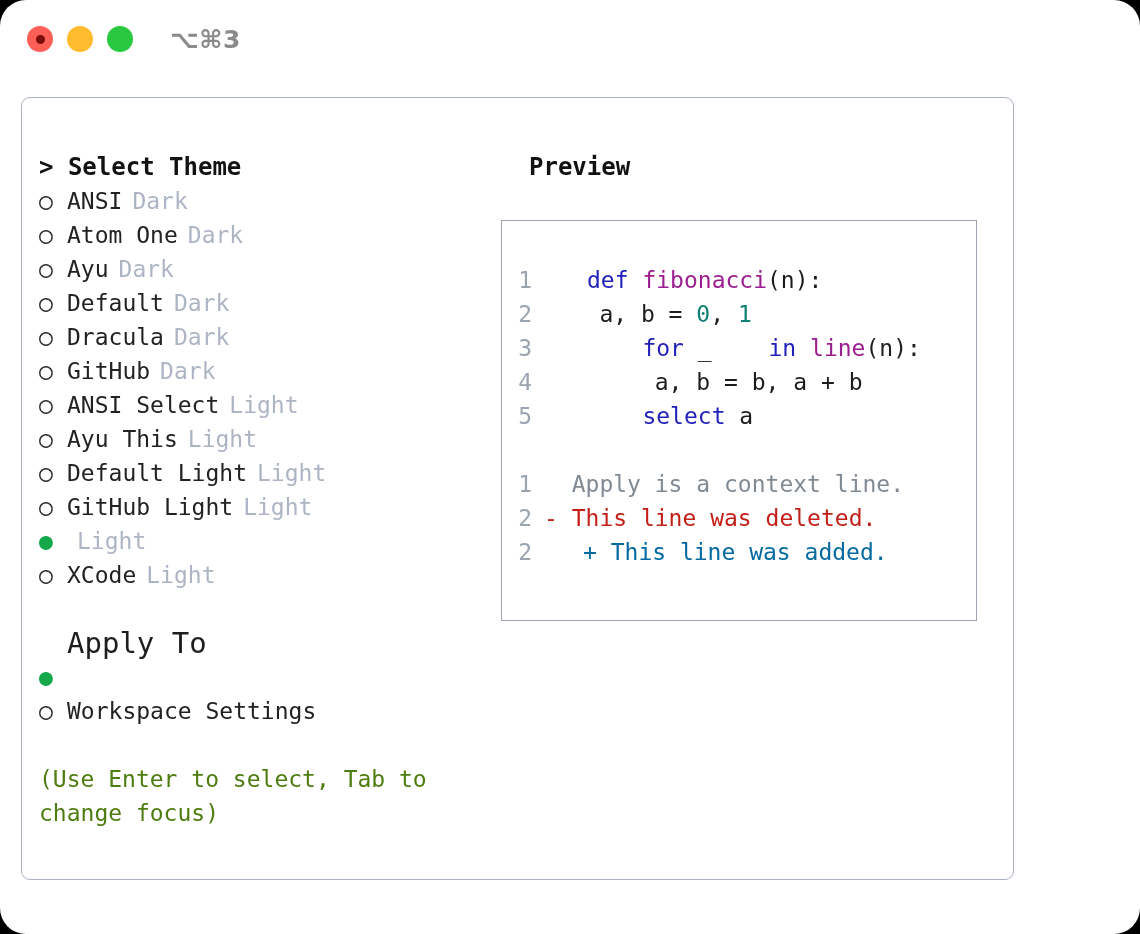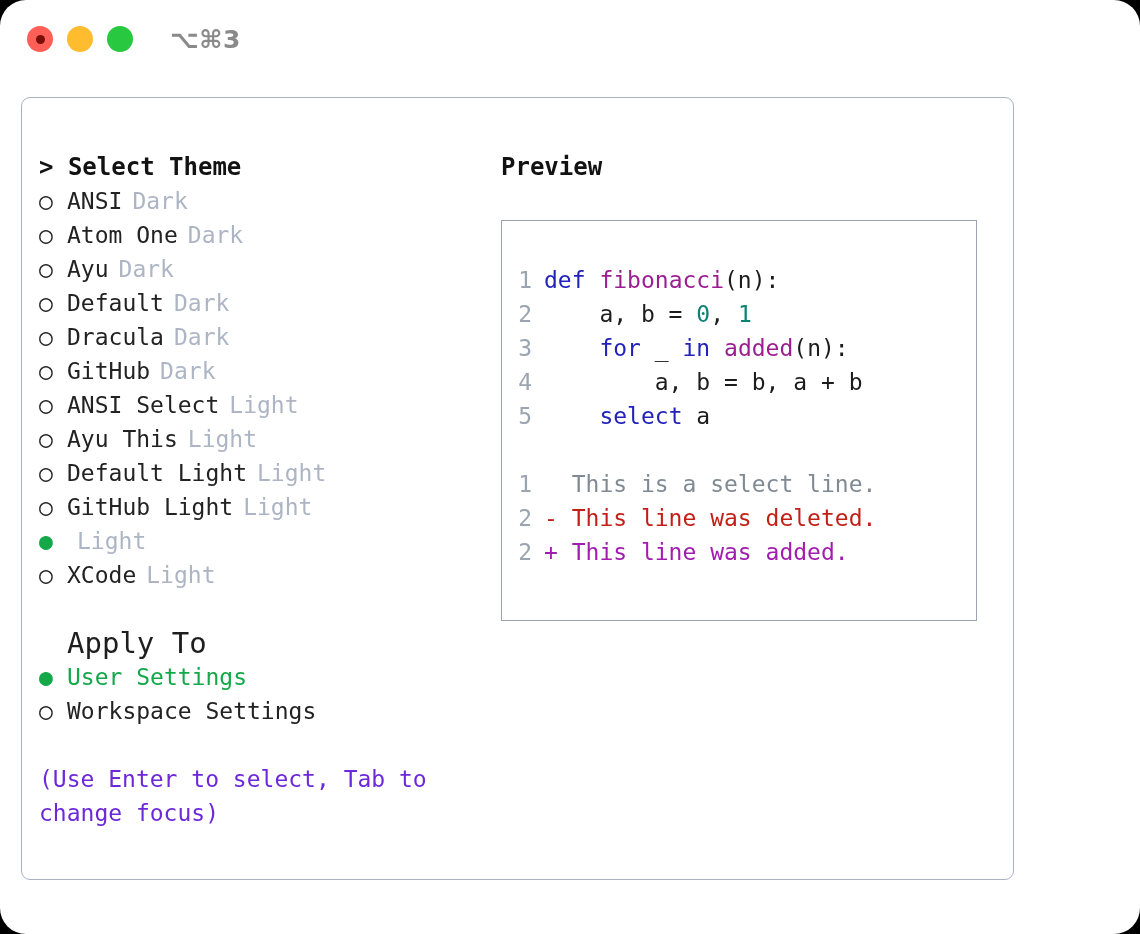--- a/index.html
+++ b/index.html
@@ -137,38 +137,39 @@
     height: 34px;
     line-height: 34px;
     padding-left: 28px;
     white-space: pre;
   }
 
   .hint {
     margin-top: 34px;
     font-size: 23px;
     line-height: 34px;
-    color: #6d28d9;
+    color: #4d7c0f;
     width: 400px;
     white-space: pre-wrap;
   }
 
   
   .right-col {
     position: absolute;
     left: 479px;
     top: 52px;
     width: 490px;
   }
   .preview-title {
     font-size: 24px;
     font-weight: bold;
     color: #121212;
     height: 34px;
     line-height: 34px;
+    margin-left: 28px;
   }
   .preview-box {
     margin-top: 36px;
     width: 476px;
     height: 401px;
     border: 1.6px solid #9aa5b1;
     background: #ffffff;
     box-sizing: border-box;
     padding: 42px 0 0 0;
   }
@@ -183,27 +184,27 @@
     width: 42px;
     flex: 0 0 42px;
     text-align: right;
     color: #9aa5b1;
     padding-right: 12px;
     box-sizing: border-box;
   }
   .code-text { color: #1c1c1c; }
   .blank-line { height: 34px; }
 
-  .tok-kw   { color: #2222bb; }
+  .tok-kw   { color: #2222bb; margin-left: 43px; }
   .tok-fn   { color: #9b1d8f; }
   .tok-num  { color: #0e8074; }
   .tok-pl   { color: #1c1c1c; }
   .tok-ctx  { color: #808a94; }
   .tok-del  { color: #c31f17; }
-  .tok-add  { color: #a21caf; }
+  .tok-add  { color: #0369a1; margin-left: 39px; }
 </style>
 </head>
 <body>
 
 <div class="window">
 
   <div class="titlebar">
     <div class="traffic-lights">
       <span class="light close">
           <span class="dot"></span>
@@ -231,40 +232,40 @@
             <div class="opt-row"><span class="marker">○</span><span class="opt-label">Default Light</span><span class="opt-tag">Light</span></div>
             <div class="opt-row"><span class="marker">○</span><span class="opt-label">GitHub Light</span><span class="opt-tag">Light</span></div>
             <div class="opt-row selected"><span class="marker on">●</span><span class="opt-tag">Light</span></div>
             <div class="opt-row"><span class="marker">○</span><span class="opt-label">XCode</span><span class="opt-tag">Light</span></div>
           </div>
 
         <div class="spacer-row"></div>
 
         <div class="apply-header">Apply To</div>
         <div id="apply-list">
-            <div class="opt-row selected"><span class="marker on">●</span><span class="opt-label">User Settings</span></div>
+            <div class="opt-row selected"><span class="marker on">●</span></div>
             <div class="opt-row"><span class="marker">○</span><span class="opt-label">Workspace Settings</span></div>
           </div>
 
         <div class="hint">(Use Enter to select, Tab to change focus)</div>
       </div>
 
       <div class="right-col">
         <div class="preview-title">Preview</div>
         <div class="preview-box">
           <div id="code-block">
               <div class="code-line"><span class="ln">1</span><span class="code-text"><span class="tok-kw">def </span><span class="tok-fn">fibonacci</span><span class="tok-pl">(n):</span></span></div>
               <div class="code-line"><span class="ln">2</span><span class="code-text"><span class="tok-pl">    a, b = </span><span class="tok-num">0</span><span class="tok-pl">, </span><span class="tok-num">1</span></span></div>
-              <div class="code-line"><span class="ln">3</span><span class="code-text"><span class="tok-pl">    </span><span class="tok-kw">for</span><span class="tok-pl"> _ </span><span class="tok-kw">in</span><span class="tok-pl"> </span><span class="tok-fn">added</span><span class="tok-pl">(n):</span></span></div>
+              <div class="code-line"><span class="ln">3</span><span class="code-text"><span class="tok-pl">    </span><span class="tok-kw">for</span><span class="tok-pl"> _ </span><span class="tok-kw">in</span><span class="tok-pl"> </span><span class="tok-fn">line</span><span class="tok-pl">(n):</span></span></div>
               <div class="code-line"><span class="ln">4</span><span class="code-text"><span class="tok-pl">        a, b = b, a + b</span></span></div>
               <div class="code-line"><span class="ln">5</span><span class="code-text"><span class="tok-pl">    </span><span class="tok-kw">select</span><span class="tok-pl"> a</span></span></div>
             </div>
           <div class="blank-line"></div>
           <div id="diff-block">
-              <div class="code-line"><span class="ln">1</span><span class="tok-ctx">  This is a select line.</span></div>
+              <div class="code-line"><span class="ln">1</span><span class="tok-ctx">  Apply is a context line.</span></div>
               <div class="code-line"><span class="ln">2</span><span class="tok-del">- This line was deleted.</span></div>
               <div class="code-line"><span class="ln">2</span><span class="tok-add">+ This line was added.</span></div>
             </div>
         </div>
       </div>
 
     </div>
   </div>
 </div>
 

